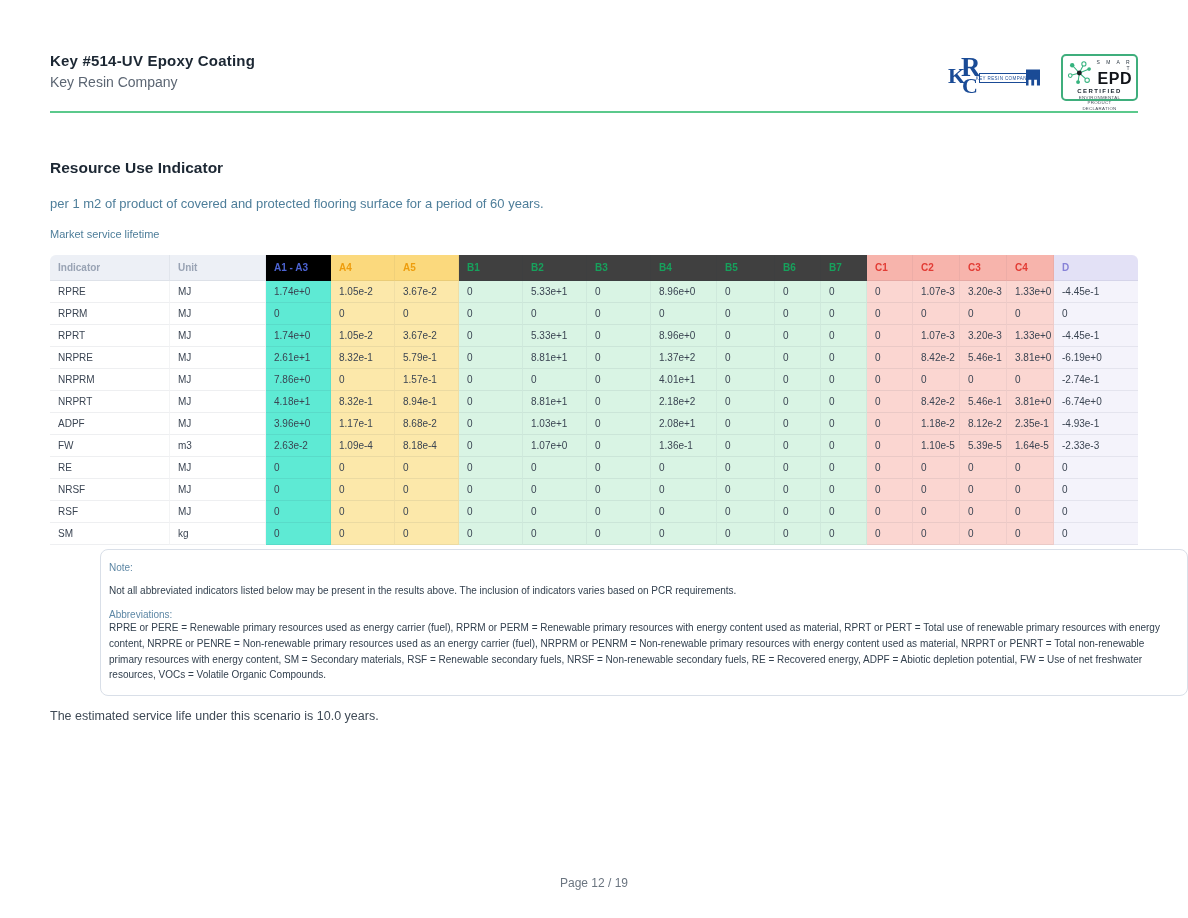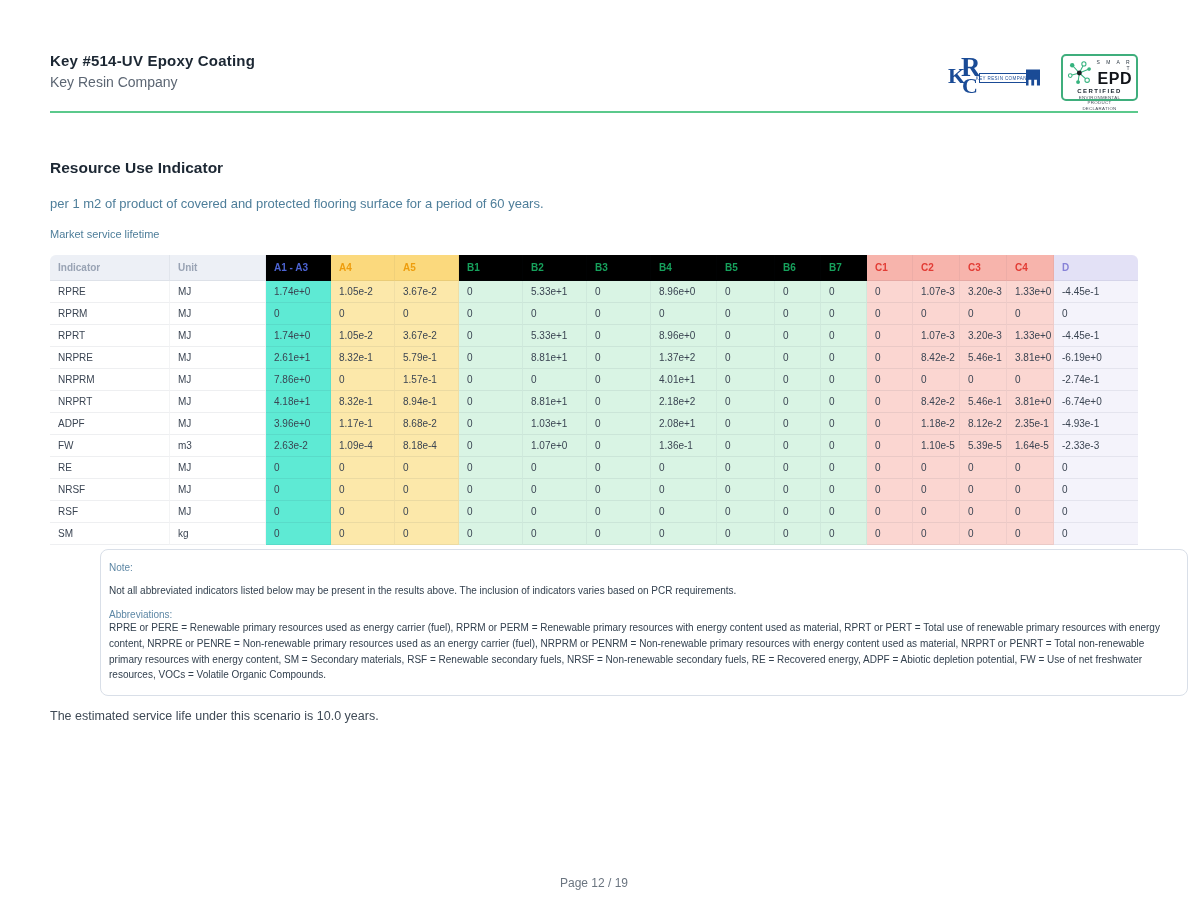--- a/index.html
+++ b/index.html
@@ -45,21 +45,21 @@
     border-right:1px solid rgba(30,45,70,0.05); border-bottom:1px solid rgba(30,45,70,0.07); white-space:nowrap; overflow:hidden; }
   .epd-table td { height:22px; padding:0 2px 0 8px; white-space:nowrap; overflow:hidden;
     border-right:1px solid rgba(30,45,70,0.05); border-bottom:1px solid rgba(30,45,70,0.07); }
   .epd-table th:first-child { border-top-left-radius:6px; }
   .epd-table th:last-child { border-top-right-radius:6px; border-right:none; }
   .epd-table td:last-child { border-right:none; }
 
   .h-meta   { background:#edf0f6; color:#99a3b4; font-weight:400; }
   .h-blue   { background:#000000; color:#4c63d2; }
   .h-amber  { background:#fbd97d; color:#ee9d0d; }
-  .h-green  { background:#000000; color:#16a15c; }
+  .h-green  { background:#404040; color:#16a15c; }
   .h-red    { background:#f7b4ac; color:#e23c35; }
   .h-purple { background:#e3e1f6; color:#8782d7; }
 
   .c-meta   { background:#ffffff; }
   .c-blue   { background:#5eead4; }
   .c-amber  { background:#fce8aa; }
   .c-green  { background:#d9f4e4; }
   .c-red    { background:#fbd6d1; }
   .c-purple { background:#f4f3fb; }
 

